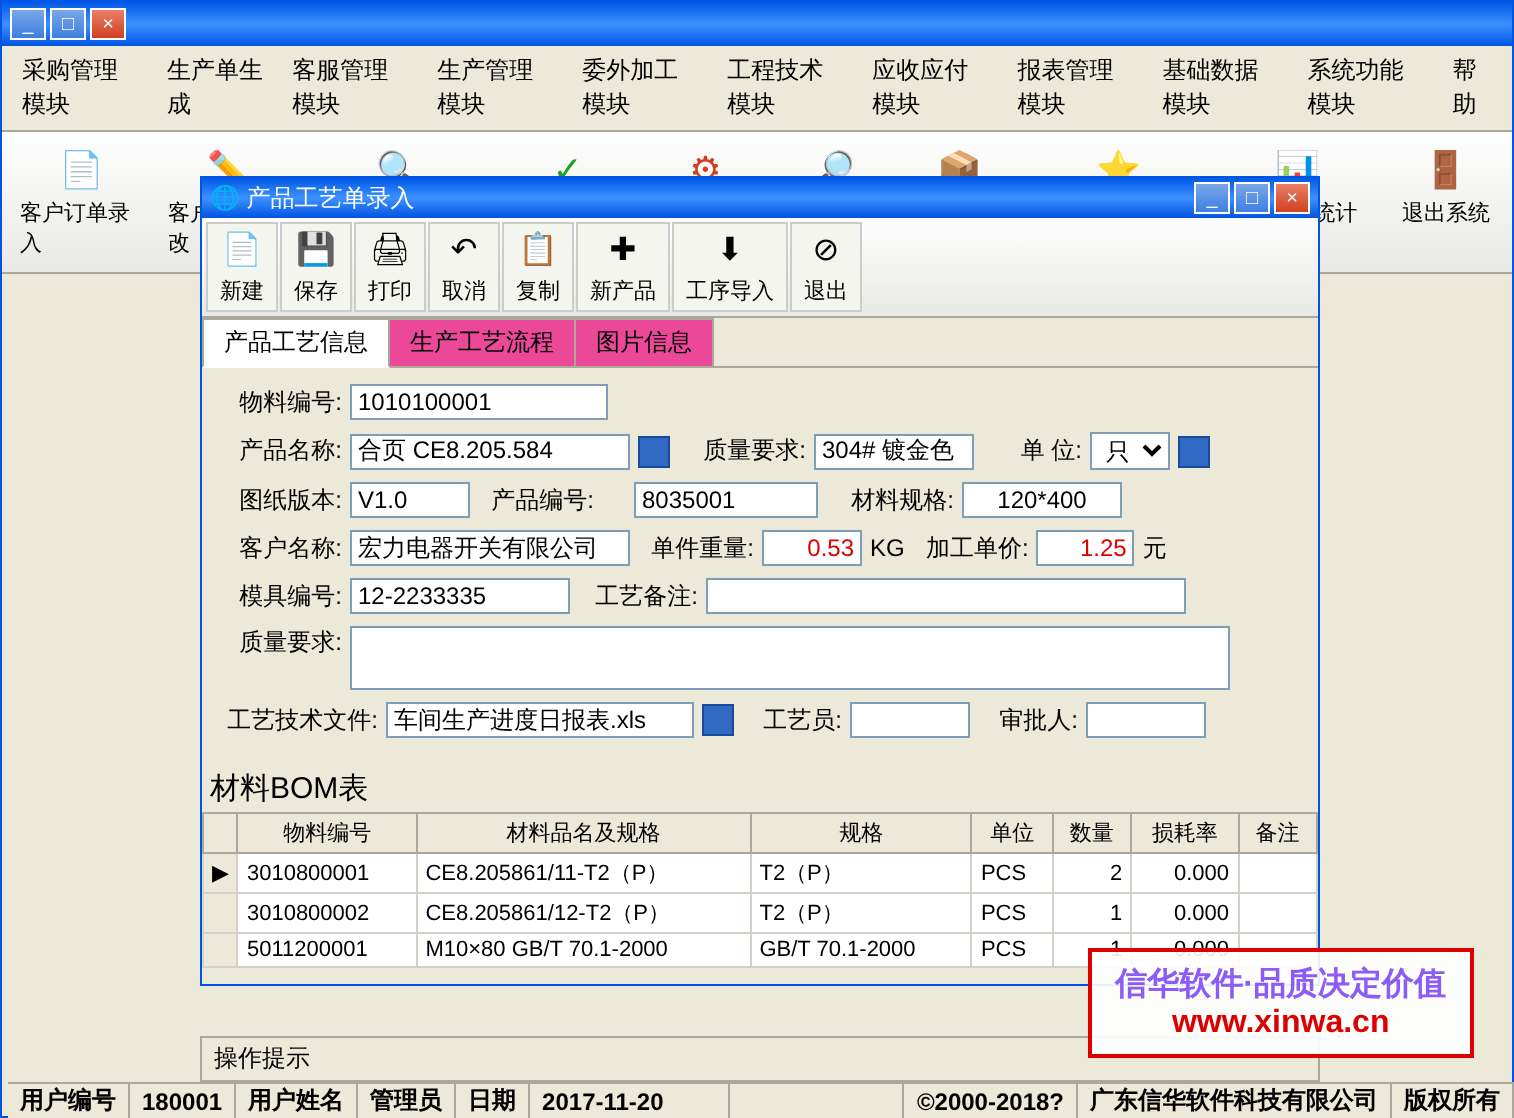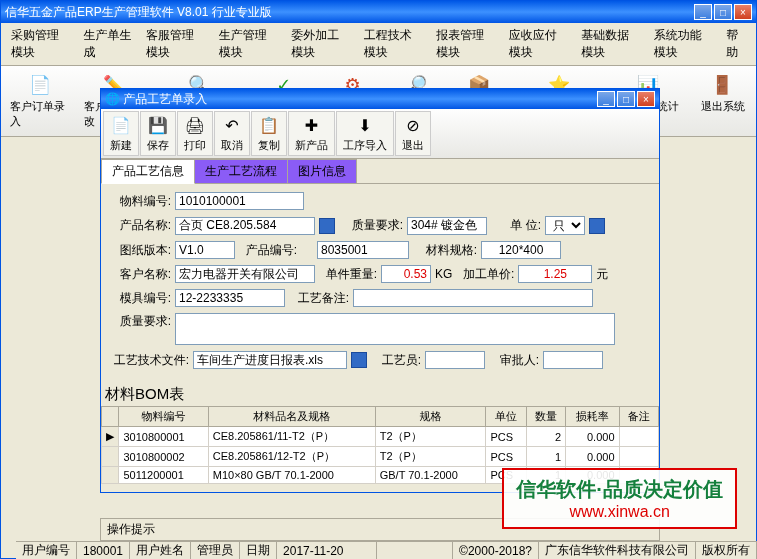--- a/index.html
+++ b/index.html
@@ -15,64 +15,63 @@
 .toolbar { background: linear-gradient(to bottom, #fefefe, #e8e8e4); border-bottom: 1px solid #aca899; padding: 4px; display: flex; gap: 2px; }
 .tool-btn { display: flex; flex-direction: column; align-items: center; padding: 2px 4px; cursor: pointer; min-width: 58px; border: 1px solid transparent; }
 .tool-icon { width: 24px; height: 24px; display: flex; align-items: center; justify-content: center; font-size: 18px; }
 .tool-label { font-size: 11px; margin-top: 2px; }
 .inner-window { left: 100px; top: 88px; width: 560px; height: 405px; }
 .inner-titlebar { background: linear-gradient(to bottom, #0058e6 0%, #3d91ff 50%, #0054e3 100%); color: white; height: 20px; display: flex; align-items: center; padding: 0 4px; justify-content: space-between; }
 .inner-toolbar { background: linear-gradient(to bottom, #fefefe, #e8e8e4); border-bottom: 1px solid #aca899; padding: 2px; display: flex; gap: 1px; }
 .inner-tool-btn { display: flex; flex-direction: column; align-items: center; padding: 2px 6px; cursor: pointer; border: 1px solid #ccc; background: #f5f5f0; }
 .inner-tool-icon { width: 22px; height: 22px; display: flex; align-items: center; justify-content: center; font-size: 16px; }
 .tabs { display: flex; background: #ece9d8; border-bottom: 1px solid #aca899; }
-.tab { padding: 3px 10px; border: 1px solid #aca899; border-bottom: none; background: #8b5cf6; cursor: pointer; margin-right: -1px; }
+.tab { padding: 3px 10px; border: 1px solid #aca899; border-bottom: none; background: #ec4899; cursor: pointer; margin-right: -1px; }
 .tab.active { background: #fff; border-bottom: 1px solid #fff; margin-bottom: -1px; }
 .form-area { background: #ece9d8; padding: 8px 12px; }
 .form-row { display: flex; align-items: center; margin-bottom: 6px; gap: 4px; }
 .form-label { min-width: 58px; text-align: right; }
 .form-input { border: 1px solid #7f9db9; background: white; padding: 1px 3px; height: 18px; }
 .form-input.red { color: #d00; }
 .btn-small { width: 16px; height: 16px; background: #316ac5; border: 1px solid #1a4a9c; cursor: pointer; }
 .section-label { background: #ece9d8; padding: 2px 4px; font-size: 15px; }
 .bom-table { width: 100%; border-collapse: collapse; background: white; }
 .bom-table th { background: #ece9d8; border: 1px solid #aca899; padding: 2px 4px; font-weight: normal; font-size: 11px; }
 .bom-table td { border: 1px solid #d4d0c8; padding: 2px 4px; font-size: 11px; }
 .bom-table td.num { text-align: right; }
 .row-indicator { width: 12px; background: #ece9d8; text-align: center; }
-.statusbar { position: absolute; bottom: 0; left: 16px; right: 0; height: 18px; background: #ece9d8; border-top: 1px solid #aca899; display: flex; align-items: center; font-size: 11px; }
+.statusbar { position: absolute; bottom: 0; left: 4px; right: 0; height: 18px; background: #ece9d8; border-top: 1px solid #aca899; display: flex; align-items: center; font-size: 11px; font-weight: bold; }
 .status-cell { border-right: 1px solid #aca899; padding: 0 6px; height: 100%; display: flex; align-items: center; }
 .watermark { position: absolute; right: 20px; bottom: 30px; border: 2px solid #d00; background: rgba(255,255,255,0.9); padding: 6px 12px; text-align: center; }
-.watermark .line1 { color: #15803d; font-size: 20px; font-weight: bold; }
-.watermark .line2 { color: #d00; font-size: 16px; font-weight: normal; }
+.watermark .line1 { color: #8b5cf6; font-size: 16px; font-weight: bold; }
+.watermark .line2 { color: #d00; font-size: 16px; font-weight: bold; }
 .hint-bar { position: absolute; bottom: 18px; left: 100px; width: 560px; background: #ece9d8; border: 1px solid #aca899; padding: 2px 6px; font-size: 11px; }
 textarea.form-input { height: 32px; resize: none; }
 select.form-input { height: 19px; }
 </style>
 </head>
 <body>
 
 <div class="window outer-window">
   <div class="titlebar">
-    <span>信华五金产品ERP生产管理软件    V8.01 行业专业版</span>
     <div class="titlebar-btns">
       <div class="titlebar-btn">_</div>
       <div class="titlebar-btn">□</div>
       <div class="titlebar-btn close">×</div>
     </div>
   </div>
   <div class="menubar" id="menubar">
       <div class="menu-item">采购管理模块</div>
       <div class="menu-item">生产单生成</div>
       <div class="menu-item">客服管理模块</div>
       <div class="menu-item">生产管理模块</div>
       <div class="menu-item">委外加工模块</div>
       <div class="menu-item">工程技术模块</div>
+      <div class="menu-item">应收应付模块</div>
       <div class="menu-item">报表管理模块</div>
-      <div class="menu-item">应收应付模块</div>
       <div class="menu-item">基础数据模块</div>
       <div class="menu-item">系统功能模块</div>
       <div class="menu-item">帮助</div>
     </div>
   <div class="toolbar" id="toolbar">
       <div class="tool-btn">
         <div class="tool-icon" style="color:#d04020">📄</div>
         <div class="tool-label">客户订单录入</div>
       </div>
       <div class="tool-btn">
@@ -186,21 +185,21 @@
       <span class="form-label" style="min-width:64px">材料规格:</span>
       <input class="form-input" style="width: 80px; text-align: center;" value="120*400">
     </div>
     <div class="form-row">
       <span class="form-label">客户名称:</span>
       <input class="form-input" style="width: 140px;" value="宏力电器开关有限公司">
       <span class="form-label">单件重量:</span>
       <input class="form-input red" style="width: 50px; text-align: right;" value="0.53">
       <span>KG</span>
       <span class="form-label">加工单价:</span>
-      <input class="form-input red" style="width: 74px; text-align: center;" value="1.25">
+      <input class="form-input red" style="width: 49px; text-align: right;" value="1.25">
       <span>元</span>
     </div>
     <div class="form-row">
       <span class="form-label">模具编号:</span>
       <input class="form-input" style="width: 110px;" value="12-2233335">
       <span class="form-label" style="min-width:60px">工艺备注:</span>
       <input class="form-input" style="width: 240px;" value="">
     </div>
     <div class="form-row" style="align-items:flex-start">
       <span class="form-label">质量要求:</span>

